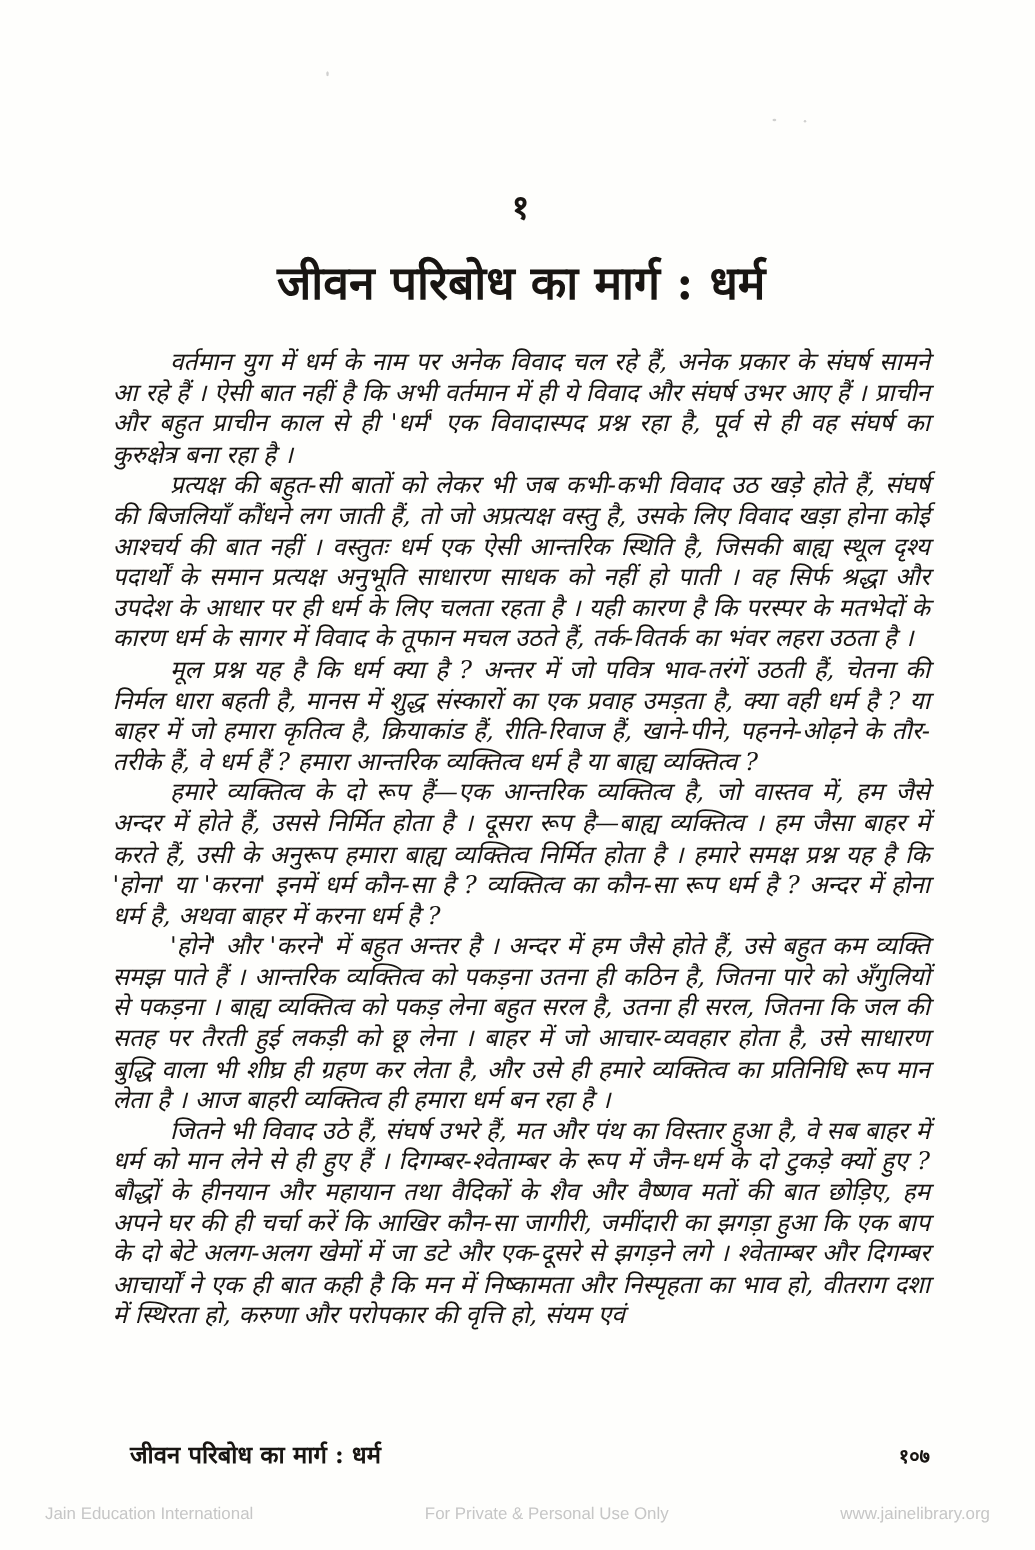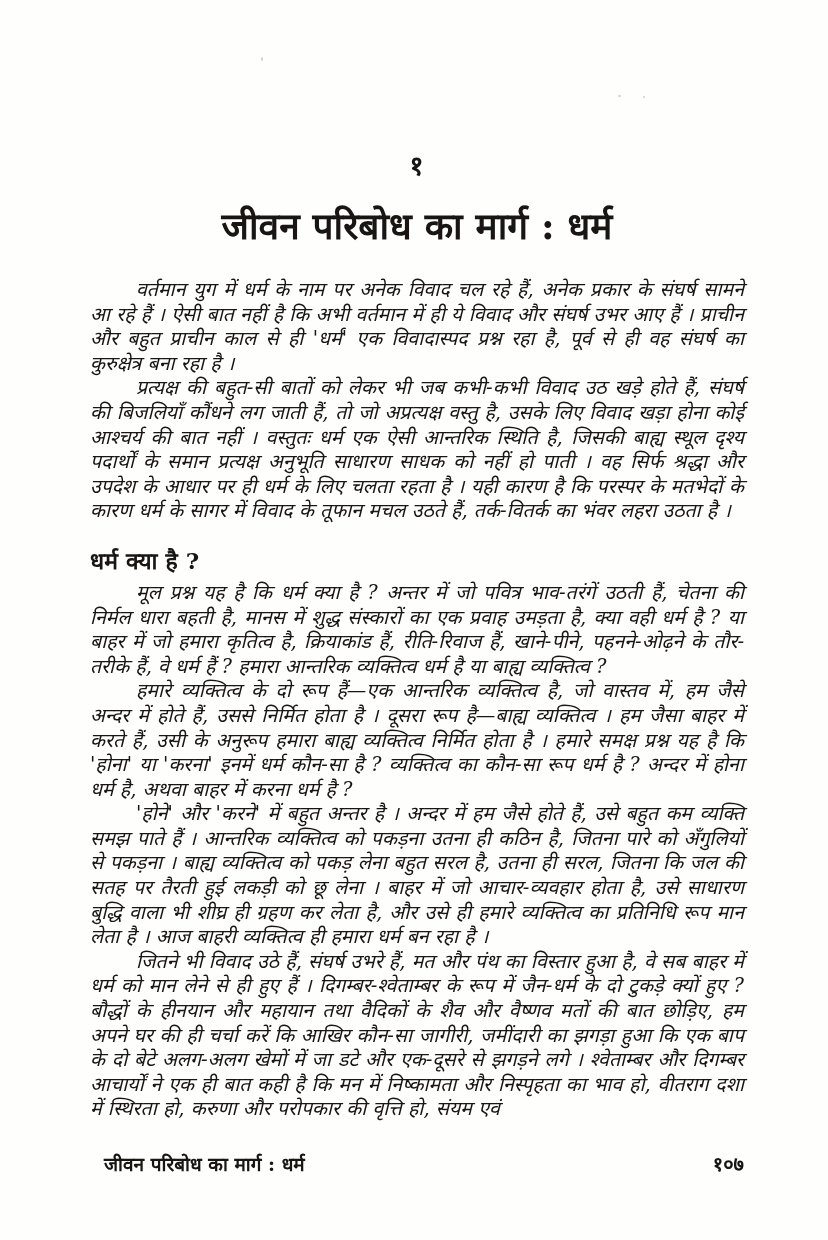--- a/index.html
+++ b/index.html
@@ -54,21 +54,21 @@
     display:flex;
     justify-content:space-between;
     align-items:baseline;
   }
   .running-title{
     font-size:19px;
     font-weight:bold;
     padding-left:14px;
   }
   .page-number{
-    font-size:20px;
+    font-size:16px;
     font-weight:bold;
   }
   .scan-bar{
     position:absolute;
     left:0;
     right:0;
     top:1203px;
     display:flex;
     justify-content:space-between;
     padding:0 36px;
@@ -100,32 +100,36 @@
     <div class="chapter-num">१</div>
 
     <h1 class="title">जीवन परिबोध का मार्ग : धर्म</h1>
 
     <div class="body-text">
 
       <p>वर्तमान युग में धर्म के नाम पर अनेक विवाद चल रहे हैं, अनेक प्रकार के संघर्ष सामने आ रहे हैं । ऐसी बात नहीं है कि अभी वर्तमान में ही ये विवाद और संघर्ष उभर आए हैं । प्राचीन और बहुत प्राचीन काल से ही 'धर्म' एक विवादास्पद प्रश्न रहा है, पूर्व से ही वह संघर्ष का कुरुक्षेत्र बना रहा है ।</p>
 
       <p>प्रत्यक्ष की बहुत-सी बातों को लेकर भी जब कभी-कभी विवाद उठ खड़े होते हैं, संघर्ष की बिजलियाँ कौंधने लग जाती हैं, तो जो अप्रत्यक्ष वस्तु है, उसके लिए विवाद खड़ा होना कोई आश्चर्य की बात नहीं । वस्तुतः धर्म एक ऐसी आन्तरिक स्थिति है, जिसकी बाह्य स्थूल दृश्य पदार्थों के समान प्रत्यक्ष अनुभूति साधारण साधक को नहीं हो पाती । वह सिर्फ श्रद्धा और उपदेश के आधार पर ही धर्म के लिए चलता रहता है । यही कारण है कि परस्पर के मतभेदों के कारण धर्म के सागर में विवाद के तूफान मचल उठते हैं, तर्क-वितर्क का भंवर लहरा उठता है ।</p>
 
-      <h2 class="section-heading">धर्म क्या है ?</h2>
 
       <p>मूल प्रश्न यह है कि धर्म क्या है ?  अन्तर में जो पवित्र भाव-तरंगें उठती हैं, चेतना की निर्मल धारा बहती है, मानस में शुद्ध संस्कारों का एक प्रवाह उमड़ता है, क्या वही धर्म है ?  या बाहर में जो हमारा कृतित्व है, क्रियाकांड हैं, रीति-रिवाज हैं, खाने-पीने, पहनने-ओढ़ने के तौर-तरीके हैं, वे धर्म हैं ?  हमारा आन्तरिक व्यक्तित्व धर्म है या बाह्य व्यक्तित्व ?</p>
 
       <p>हमारे व्यक्तित्व के दो रूप हैं—एक आन्तरिक व्यक्तित्व है, जो वास्तव में, हम जैसे अन्दर में होते हैं, उससे निर्मित होता है ।  दूसरा रूप है—बाह्य व्यक्तित्व ।  हम जैसा बाहर में करते हैं, उसी के अनुरूप हमारा बाह्य व्यक्तित्व निर्मित होता है ।  हमारे समक्ष प्रश्न यह है कि 'होना' या 'करना' इनमें धर्म कौन-सा है ?  व्यक्तित्व का कौन-सा रूप धर्म है ?  अन्दर में होना धर्म है, अथवा बाहर में करना धर्म है ?</p>
 
       <p>'होने'  और 'करने' में बहुत अन्तर है ।  अन्दर में हम जैसे होते हैं,  उसे बहुत कम व्यक्ति समझ पाते हैं ।  आन्तरिक व्यक्तित्व को पकड़ना उतना ही कठिन है, जितना पारे को अँगुलियों से पकड़ना ।  बाह्य व्यक्तित्व को पकड़ लेना बहुत सरल है, उतना ही सरल, जितना कि जल की सतह पर तैरती हुई लकड़ी को छू लेना ।  बाहर में जो आचार-व्यवहार होता है, उसे साधारण बुद्धि वाला भी शीघ्र ही ग्रहण कर लेता है, और उसे ही हमारे व्यक्तित्व का प्रतिनिधि रूप मान लेता है ।  आज बाहरी व्यक्तित्व ही हमारा धर्म बन रहा है ।</p>
 
       <p>जितने भी विवाद उठे हैं, संघर्ष उभरे हैं, मत और पंथ का विस्तार हुआ है, वे सब बाहर में धर्म को मान लेने से ही हुए हैं ।  दिगम्बर-श्वेताम्बर के रूप में जैन-धर्म के दो टुकड़े क्यों हुए ?  बौद्धों के हीनयान और महायान तथा वैदिकों के शैव और वैष्णव मतों की बात छोड़िए, हम अपने घर की ही चर्चा करें कि आखिर कौन-सा जागीरी, जमींदारी का झगड़ा हुआ कि एक बाप के दो बेटे अलग-अलग खेमों में जा डटे और एक-दूसरे से झगड़ने लगे । श्वेताम्बर और दिगम्बर आचार्यों ने एक ही बात कही है कि मन में निष्कामता और निस्पृहता का भाव हो, वीतराग दशा में स्थिरता हो, करुणा और परोपकार की वृत्ति हो, संयम एवं</p>
 
     </div>
   </div>
 
   <div class="footer">
     <span class="running-title">जीवन परिबोध का मार्ग : धर्म</span>
     <span class="page-number">१०७</span>
   </div>
 
+  <div class="scan-bar">
+    <span>Jain Education International</span>
+    <span>For Private &amp; Personal Use Only</span>
+    <span>www.jainelibrary.org</span>
+  </div>
 
 </div>
 
 </body></html>

